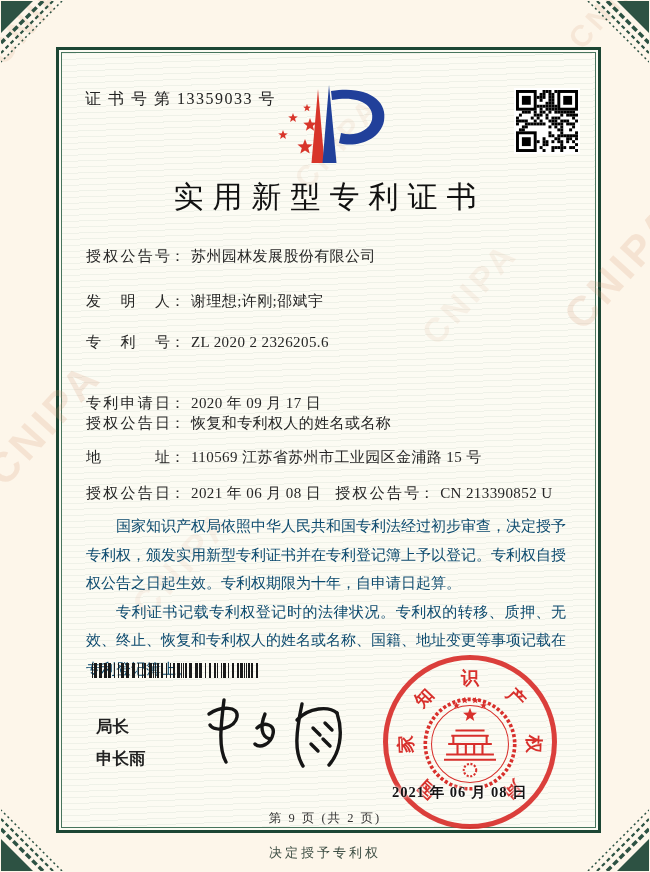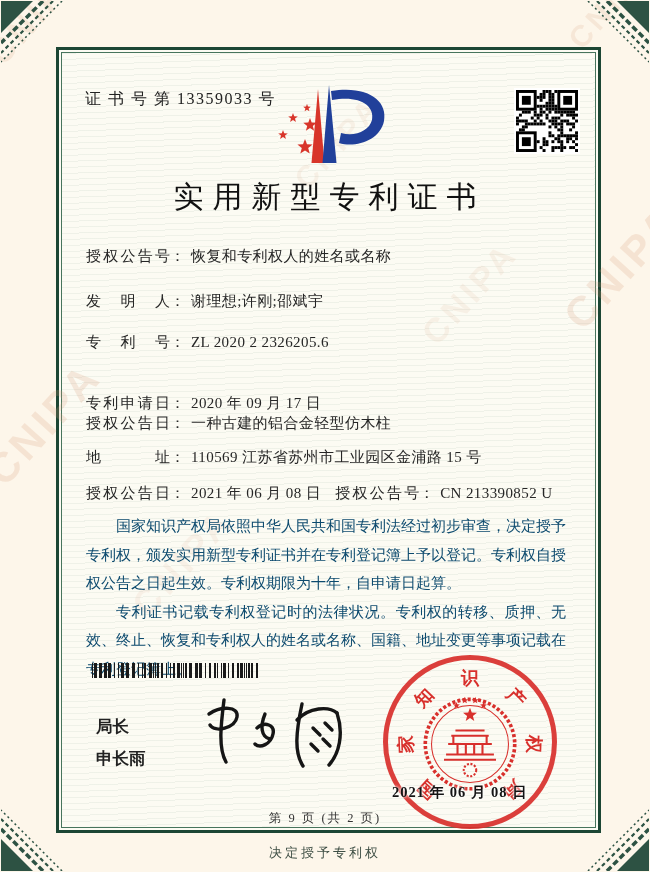--- a/index.html
+++ b/index.html
@@ -277,33 +277,33 @@
     <rect x="45" y="3" width="15" height="15" fill="#fff"></rect>
     <rect x="48" y="6" width="9" height="9" fill="#000"></rect>
     <rect x="0" y="42" width="21" height="21" fill="#000"></rect>
     <rect x="3" y="45" width="15" height="15" fill="#fff"></rect>
     <rect x="6" y="48" width="9" height="9" fill="#000"></rect>
   </svg>
 
 <div class="title">实用新型专利证书</div>
 
 <div class="frow r0">
-  <span class="flabel">授权公告号</span><span class="fcolon">：</span><span class="fvalue">恢复和专利权人的姓名或名称</span>
+  <span class="flabel">授权公告号</span><span class="fcolon">：</span><span class="fvalue">苏州园林发展股份有限公司</span>
 </div>
 <div class="frow r1">
   <span class="flabel">发明人</span><span class="fcolon">：</span><span class="fvalue">谢理想;许刚;邵斌宇</span>
 </div>
 <div class="frow r2">
   <span class="flabel">专利号</span><span class="fcolon">：</span><span class="fvalue">ZL 2020 2 2326205.6</span>
 </div>
 <div class="frow r3">
   <span class="flabel">专利申请日</span><span class="fcolon">：</span><span class="fvalue">2020 年 09 月 17 日</span>
 </div>
 <div class="frow r4">
-  <span class="flabel">授权公告日</span><span class="fcolon">：</span><span class="fvalue">一种古建的铝合金轻型仿木柱</span>
+  <span class="flabel">授权公告日</span><span class="fcolon">：</span><span class="fvalue">恢复和专利权人的姓名或名称</span>
 </div>
 <div class="frow r5">
   <span class="flabel">地址</span><span class="fcolon">：</span><span class="fvalue">110569 江苏省苏州市工业园区金浦路 15 号</span>
 </div>
 <div class="frow r6">
   <span class="flabel">授权公告日</span><span class="fcolon">：</span><span class="fvalue">2021 年 06 月 08 日</span><span class="fpair2"><span class="flabel">授权公告号</span><span class="fcolon">：</span><span class="fvalue">CN 213390852 U</span></span>
 </div>
 
 <div class="paras">
   <p>国家知识产权局依照中华人民共和国专利法经过初步审查，决定授予专利权，颁发实用新型专利证书并在专利登记簿上予以登记。专利权自授权公告之日起生效。专利权期限为十年，自申请日起算。</p>

